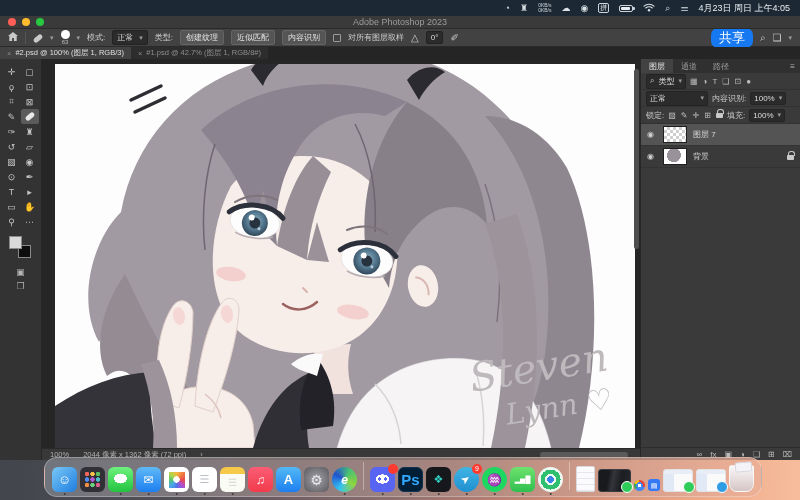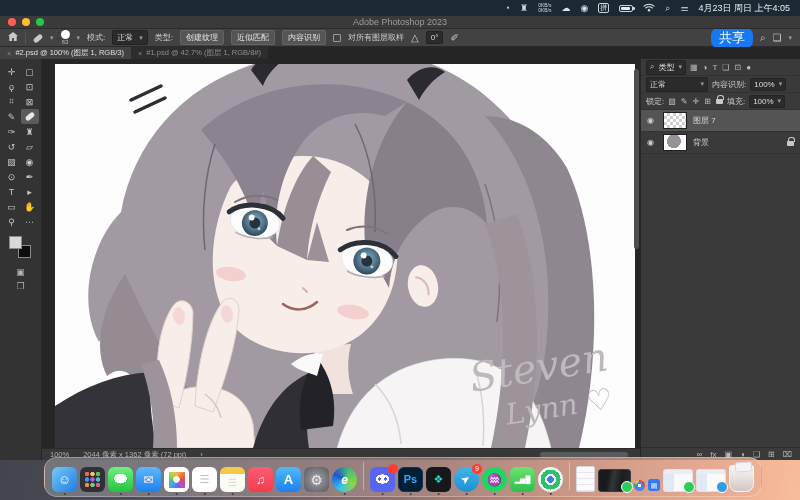--- a/index.html
+++ b/index.html
@@ -129,21 +129,21 @@
   .ic-appstore .dglyph{ font-weight:bold; font-size:13px; }
   .ic-settings { background:radial-gradient(circle,#a3a3a8,#58585e); }
   .ic-settings .dglyph{ color:#e8e8ec; font-size:14px; }
   .ic-edge { background:conic-gradient(from 210deg,#35c3f2,#2254ce,#49c173,#8ed53f,#35c3f2); border-radius:50%; }
   .ic-edge .dglyph{ font-weight:bold; font-style:italic; font-size:12px; }
   .ic-discord { background:#5865F2;
     background-image: radial-gradient(circle 1.5px at 9.5px 12px,#5865F2 1.5px,transparent 1.8px),
       radial-gradient(circle 1.5px at 15.5px 12px,#5865F2 1.5px,transparent 1.8px),
       radial-gradient(ellipse 8.5px 6px at 12.5px 12px,#fff 75%,transparent 78%); }
   .ic-photoshop { background:#001e36; border:1px solid #10324e; }
-  .ic-photoshop .dglyph{ color:#31a8ff; font-weight:bold; font-size:11px; }
+  .ic-photoshop .dglyph{ color:#31a8ff; font-weight:bold; font-size:15px; }
   .ic-darkteal { background:#17181c; }
   .ic-darkteal .dglyph{ color:#2ed3c4; font-size:11px; }
   .ic-telegram { background:linear-gradient(180deg,#41b5e5,#1f8fd0); border-radius:50%; }
   .ic-telegram .dglyph{ transform:rotate(-35deg); font-size:11px; margin-right:2px;}
   .ic-spotify { background:#1ED760; border-radius:50%; }
   .ic-spotify .dglyph{ color:#0d3a1e; font-size:12px; }
   .ic-greenbars { background:linear-gradient(180deg,#6ee26e,#2fbf4f); }
   .ic-greenbars .dglyph{ font-size:7px; letter-spacing:0; }
   .ic-tealring { background:#eef9f2;
     background-image:radial-gradient(circle at center,#3b82e8 0 3.5px,#eef9f2 3.5px 5.5px,#2ec06e 5.5px 10px,transparent 10px); border-radius:50%; }
@@ -383,20 +383,26 @@
       </div>
       <div class="statusbar">
         <span>100%</span>
         <span>2044 像素 x 1362 像素 (72 ppi)</span>
         <span>›</span>
         <span class="hscroll"></span>
       </div>
     </div>
 
     <div class="panel">
+      <div class="ptabs">
+        <span class="ptab active">图层</span>
+        <span class="ptab">通道</span>
+        <span class="ptab">路径</span>
+        <span class="burger">≡</span>
+      </div>
       <div class="prow">
         <span class="pdd">
           <span>⌕</span>
           <span>类型</span>
           <span class="chev">▾</span>
         </span>
         <span id="filter-icons">
             <span>▦</span>
             <span>◑</span>
             <span>T</span>

